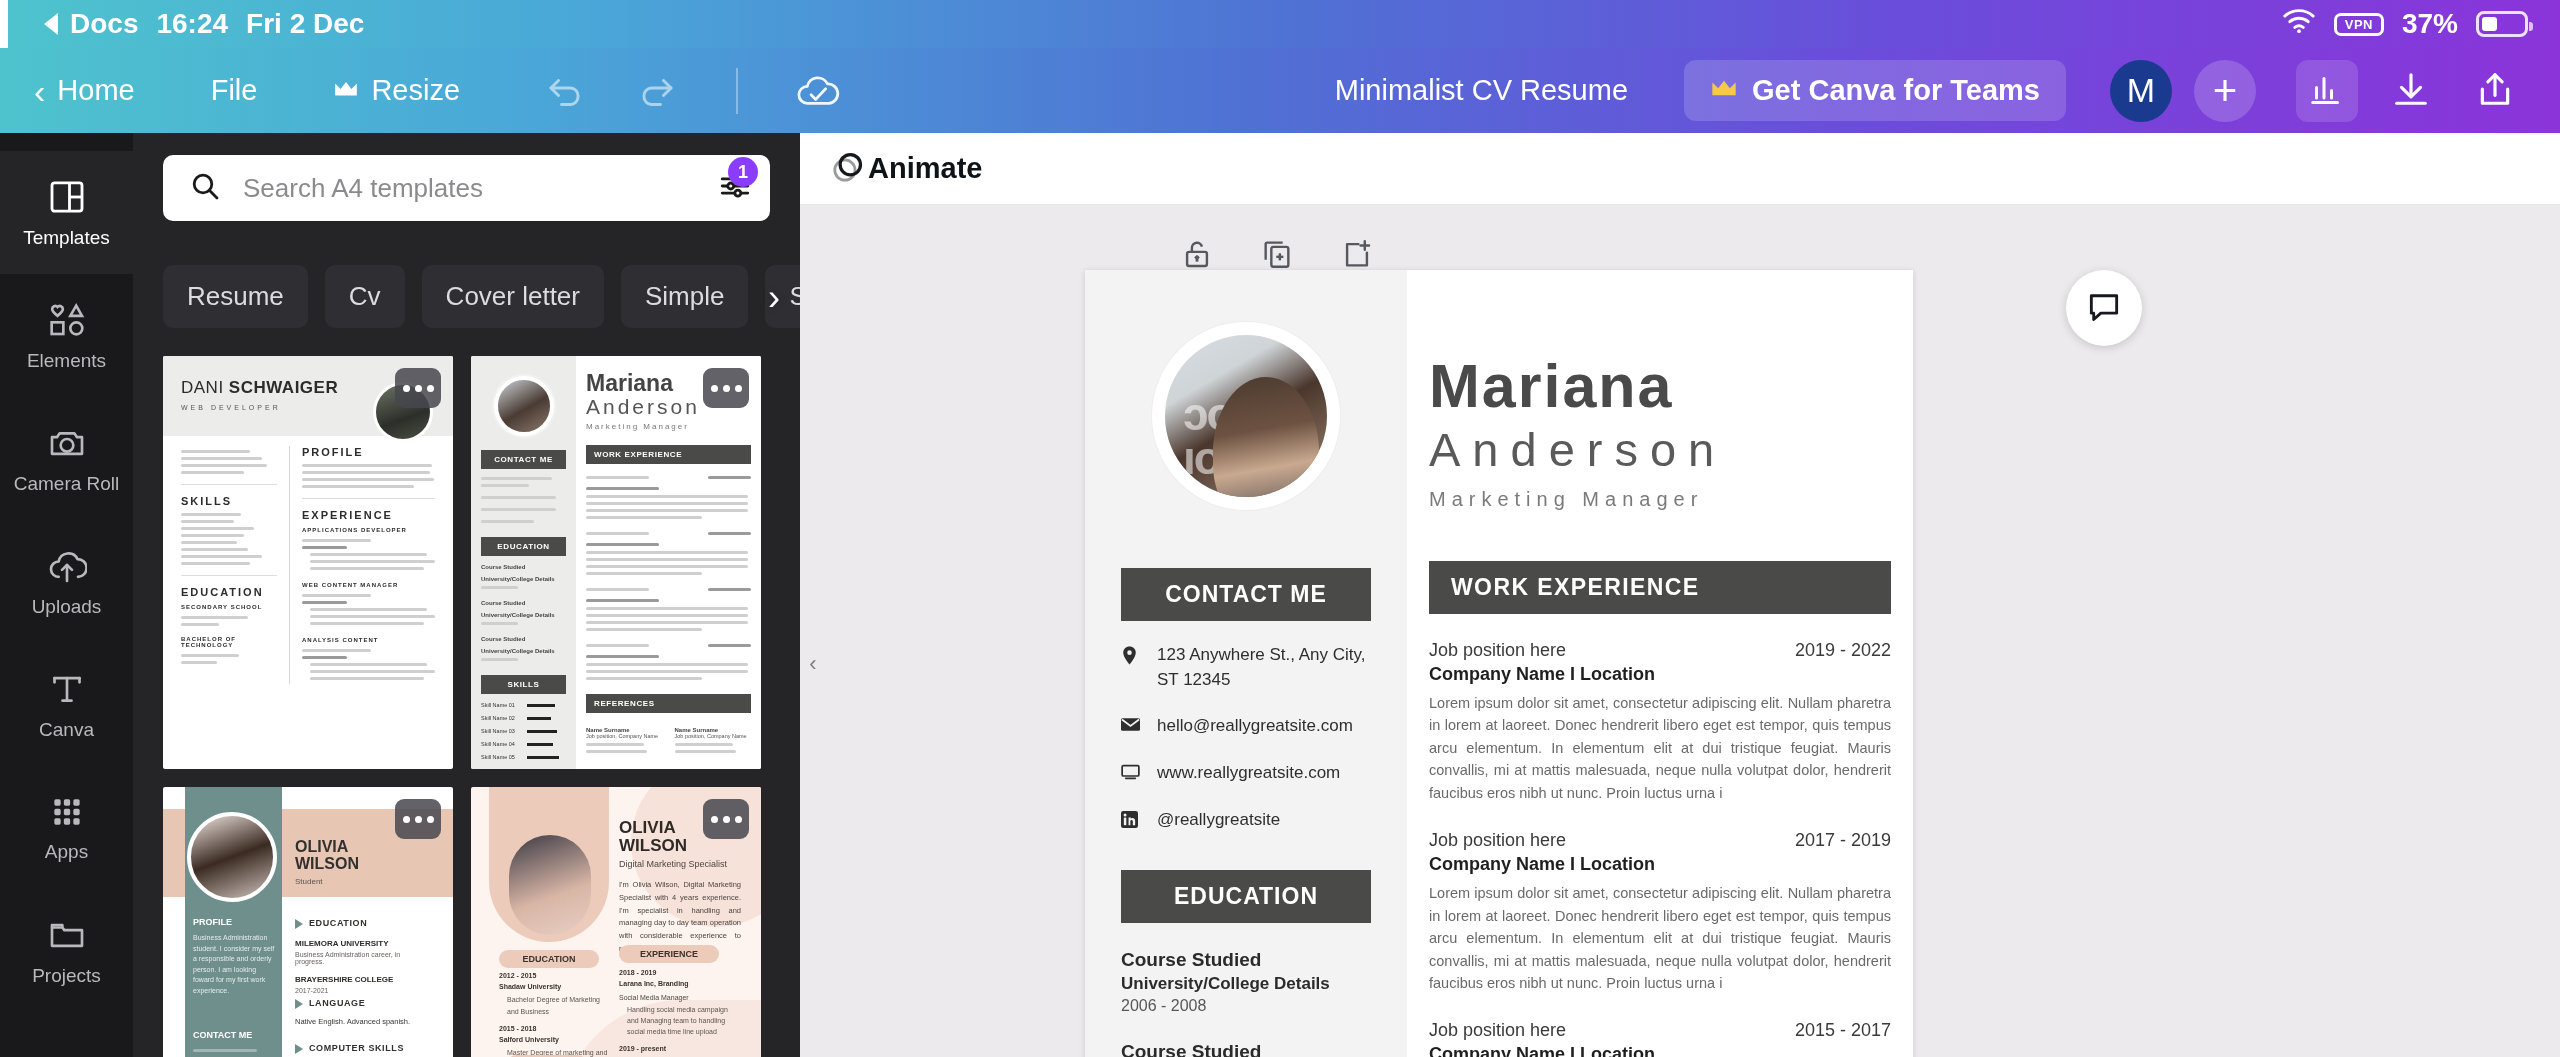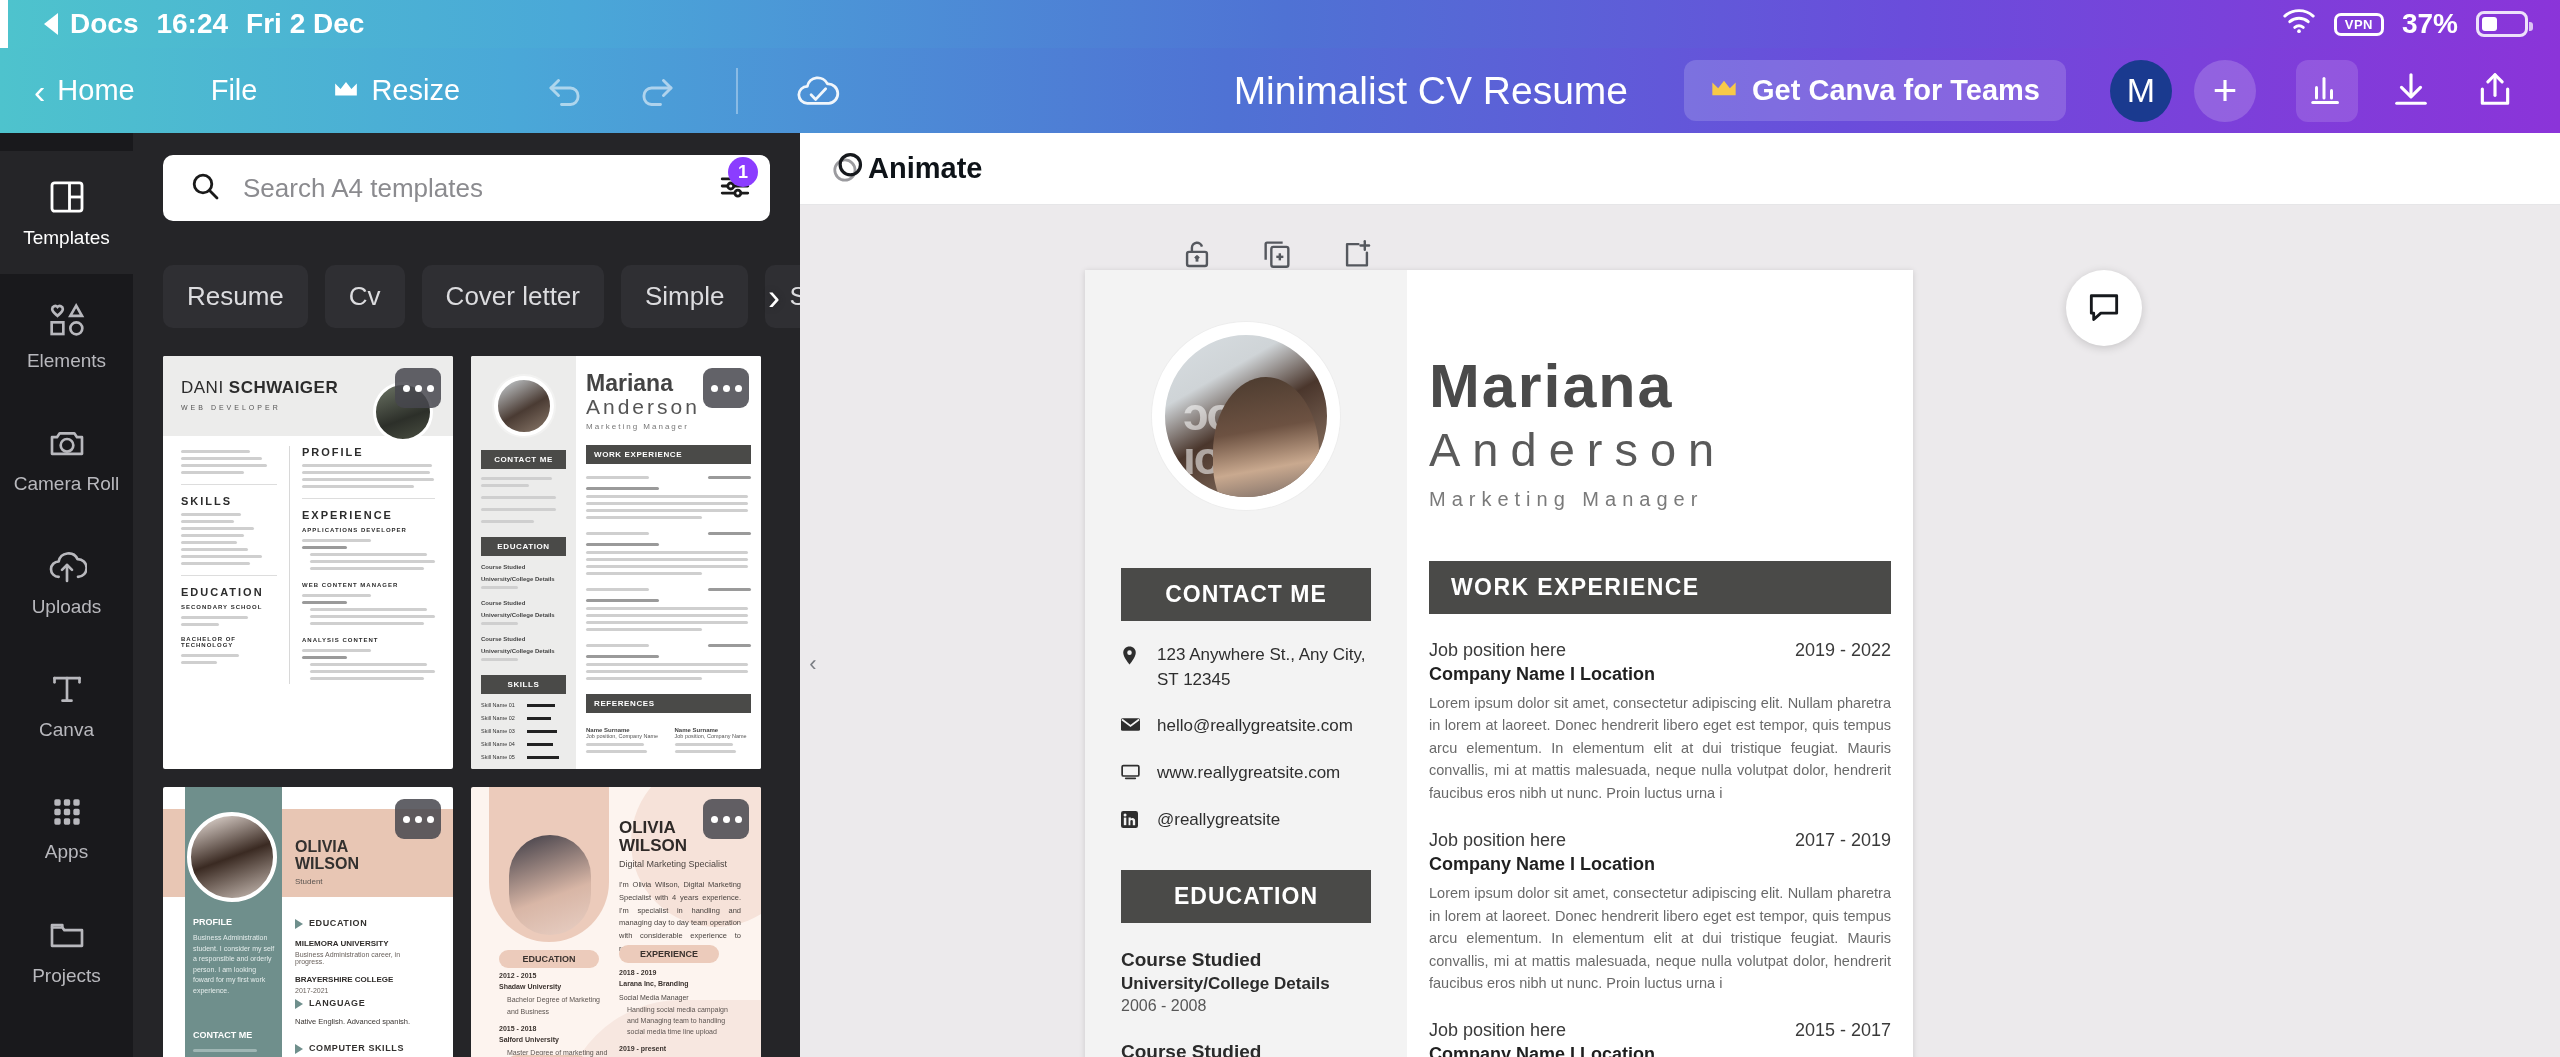--- a/index.html
+++ b/index.html
@@ -49,21 +49,21 @@
   .tb-item {
     display: flex; align-items: center; gap: 12px;
     font-size: 29px; color: #fff; padding: 0 6px; cursor: pointer;
   }
   .tb-chevron { font-size: 34px; font-weight: 300; line-height: 1; }
   .tb-icon-btn {
     width: 56px; height: 56px; display: flex; align-items: center; justify-content: center;
     cursor: pointer; opacity: .92;
   }
   .tb-divider { width: 2px; height: 46px; background: rgba(255,255,255,.35); }
-  .tb-title { font-size: 39px; color: #fff; }
+  .tb-title { font-size: 29px; color: #fff; }
   .teams-btn {
     display: flex; align-items: center; gap: 14px;
     background: rgba(255,255,255,.16); border-radius: 12px;
     padding: 14px 26px; font-size: 29px; font-weight: bold; cursor: pointer;
   }
   .avatar {
     width: 62px; height: 62px; border-radius: 50%; background: #1a3a8f;
     color: #fff; display: flex; align-items: center; justify-content: center;
     font-size: 34px; font-weight: 500; cursor: pointer;
   }

